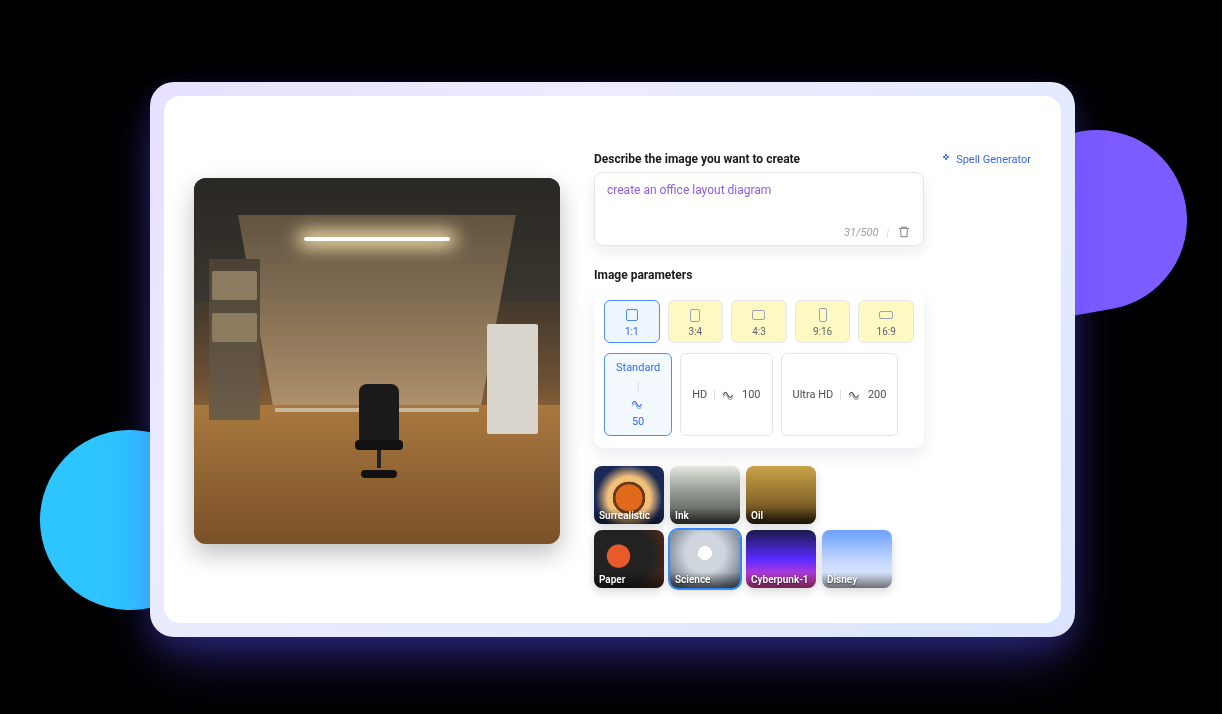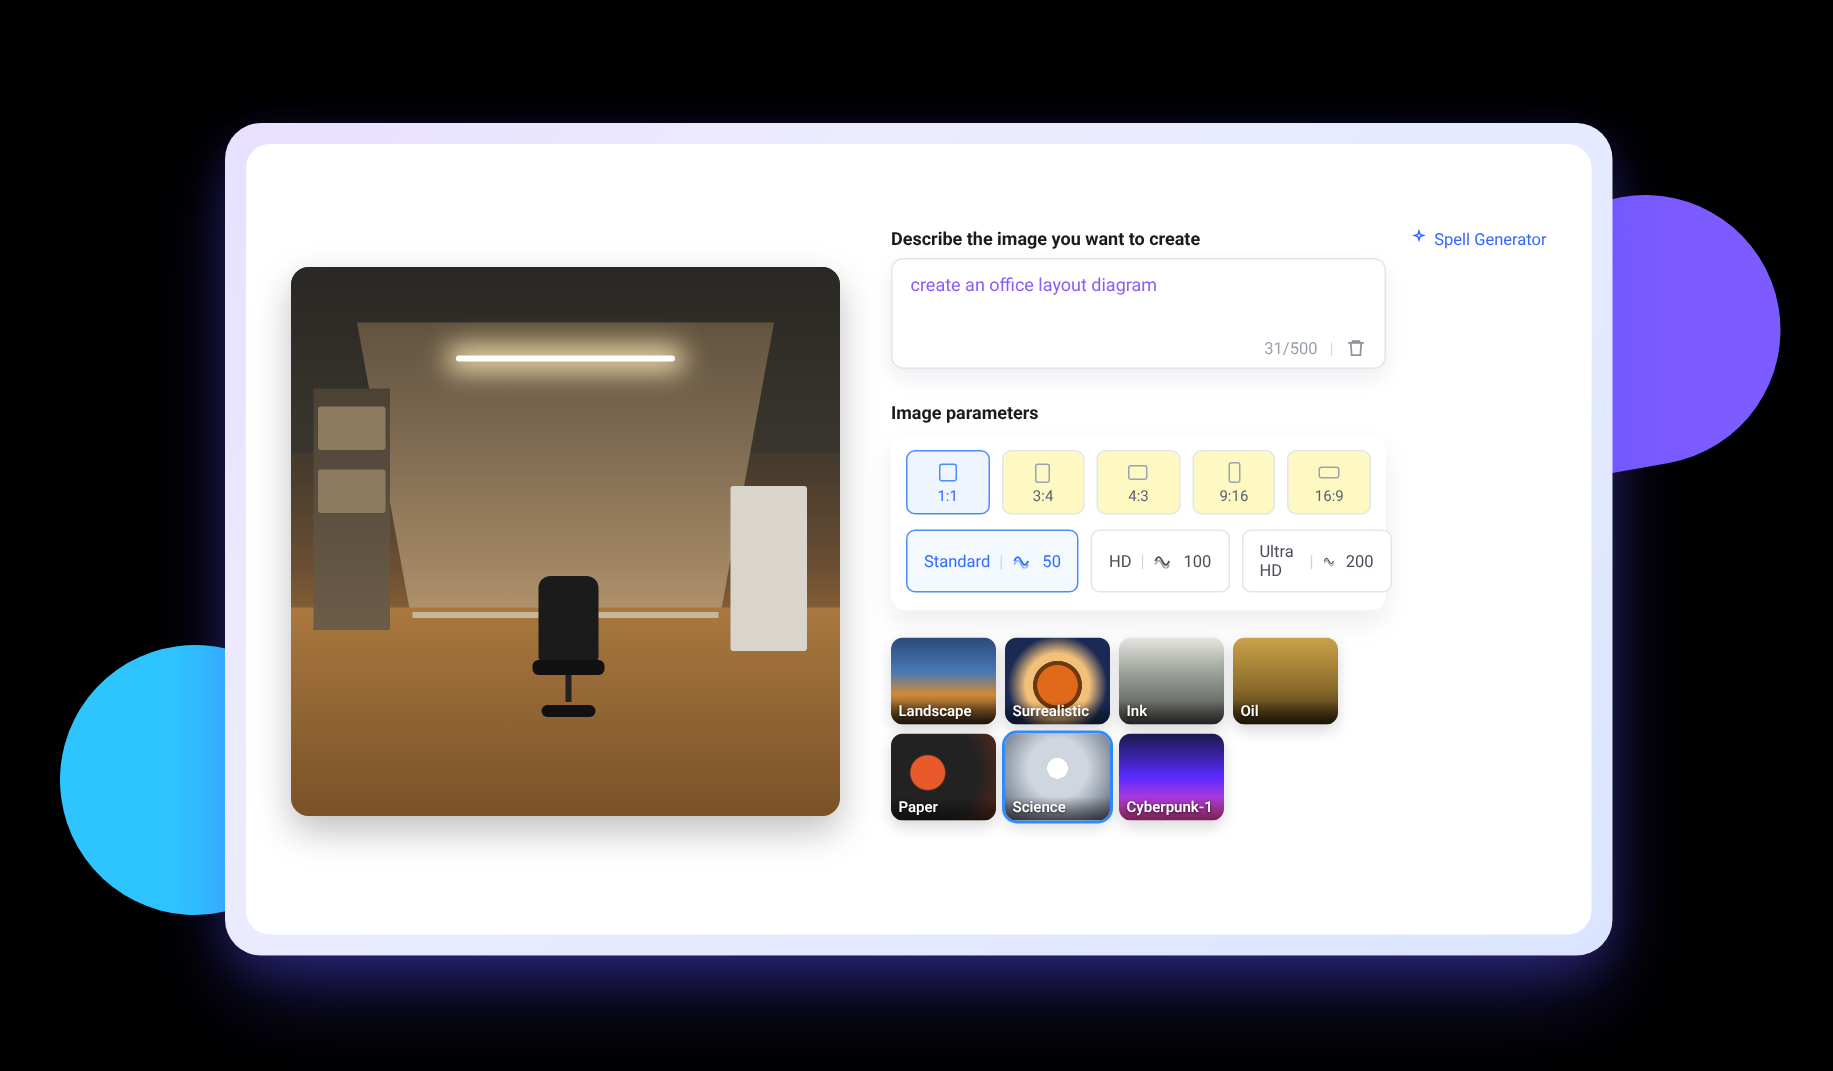--- a/index.html
+++ b/index.html
@@ -73,21 +73,21 @@
   .spell svg{width:12px;height:12px;}
 
   .prompt-box {
     border:1px solid #e4e4ea; border-radius:8px; padding:10px 12px 6px;
     box-shadow: 0 6px 14px rgba(30,30,60,.08);
     width: 330px;
   }
   .prompt-box textarea {
     width:100%; border:none; outline:none; resize:none; font-size:12px; color:#8b5cf6; height:38px; font-family:inherit;
   }
-  .prompt-foot { display:flex; justify-content:flex-end; align-items:center; gap:8px; font-size:11px; color:#9aa0aa;}
+  .prompt-foot { display:flex; justify-content:flex-end; align-items:center; gap:8px; font-size:11px; color:#9aa0aa;font-style:italic;}
   .divider { color:#d5d8df;}
   .trash { width:14px;height:14px; color:#8d93a0; cursor:pointer;}
 
   .section { margin-top:22px; }
   .params { display:flex; flex-direction:column; gap:10px; box-shadow:0 8px 18px rgba(30,30,60,.08); padding:10px 10px 12px; border-radius:10px; width:330px; }
   .ratio-row { display:flex; gap:8px; }
   .ratio {
     flex:1; border:1px solid #e3e5ec; background:#fef9c3; border-radius:6px;
     display:flex; flex-direction:column; align-items:center; justify-content:center;
     padding:6px 0 5px; cursor:pointer;
@@ -97,21 +97,21 @@
   .ratio .ic span { display:block; border:1.5px solid #9aa3b5; }
   .ratio.selected .ic span { border-color:#4b8dff; }
   .ratio .txt { font-size:10px; color:#5c6370; }
   .ratio.selected .txt { color:#2f6bff; font-weight:400; }
 
   .quality-row { display:flex; gap:8px; }
   .quality {
     border:1px solid #e3e5ec; background:#fff; border-radius:6px; padding:7px 11px;
     display:flex; align-items:center; gap:6px; font-size:11px; color:#4a4f5a; cursor:pointer;
   }
-  .quality.selected { border-color:#4b8dff; color:#2f6bff; background:#f4f9ff;}
+  .quality.selected { border-color:#4b8dff; color:#2f6bff; background:#f4f9ff;flex-direction:column;}
   .quality .wave { width:14px; height:10px; }
   .quality .sep { color:#cfd3dc; }
 
   .styles { margin-top:18px; display:flex; flex-direction:column; gap:6px; width:380px;}
   .style-row { display:flex; gap:6px; }
   .style {
     position:relative; width:70px; height:58px; border-radius:8px; overflow:hidden; cursor:pointer;
     box-shadow: 0 4px 10px rgba(0,0,0,.15);
   }
   .style.selected { outline:2px solid #2f8bff; outline-offset:0;}
@@ -243,24 +243,20 @@
                 </svg>
                 <span>200</span>
               </div>
             </div>
         </div>
       </div>
 
       <div class="styles" id="styles">
           <div class="style-row">
             <div class="style">
-              <div class="bg g-landscape"></div>
-              <div class="cap">Landscape</div>
-            </div>
-            <div class="style">
               <div class="bg g-surreal"></div>
               <div class="cap">Surrealistic</div>
             </div>
             <div class="style">
               <div class="bg g-ink"></div>
               <div class="cap">Ink</div>
             </div>
             <div class="style">
               <div class="bg g-oil"></div>
               <div class="cap">Oil</div>
@@ -272,18 +268,22 @@
               <div class="cap">Paper</div>
             </div>
             <div class="style selected">
               <div class="bg g-science"></div>
               <div class="cap">Science</div>
             </div>
             <div class="style">
               <div class="bg g-cyber"></div>
               <div class="cap">Cyberpunk-1</div>
             </div>
+            <div class="style">
+              <div class="bg g-disney"></div>
+              <div class="cap">Disney</div>
+            </div>
           </div>
         </div>
 
     </div>
   </div>
 </div>
 
 </body></html>

